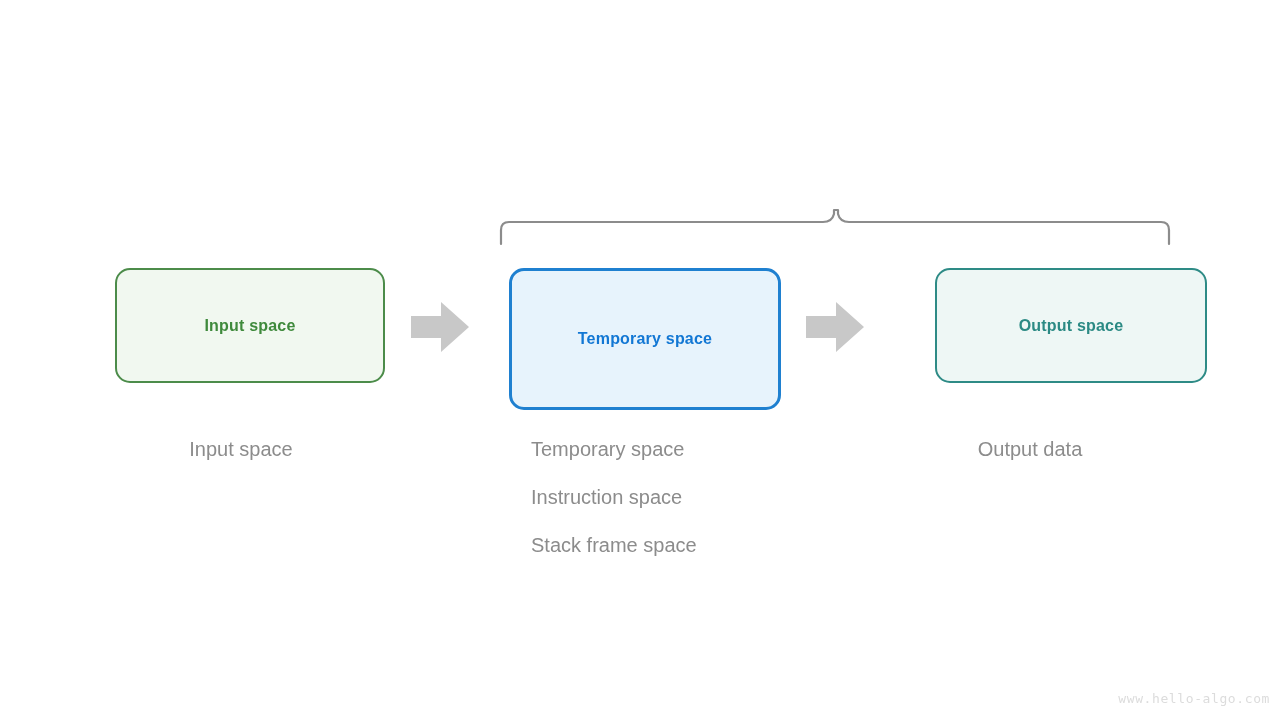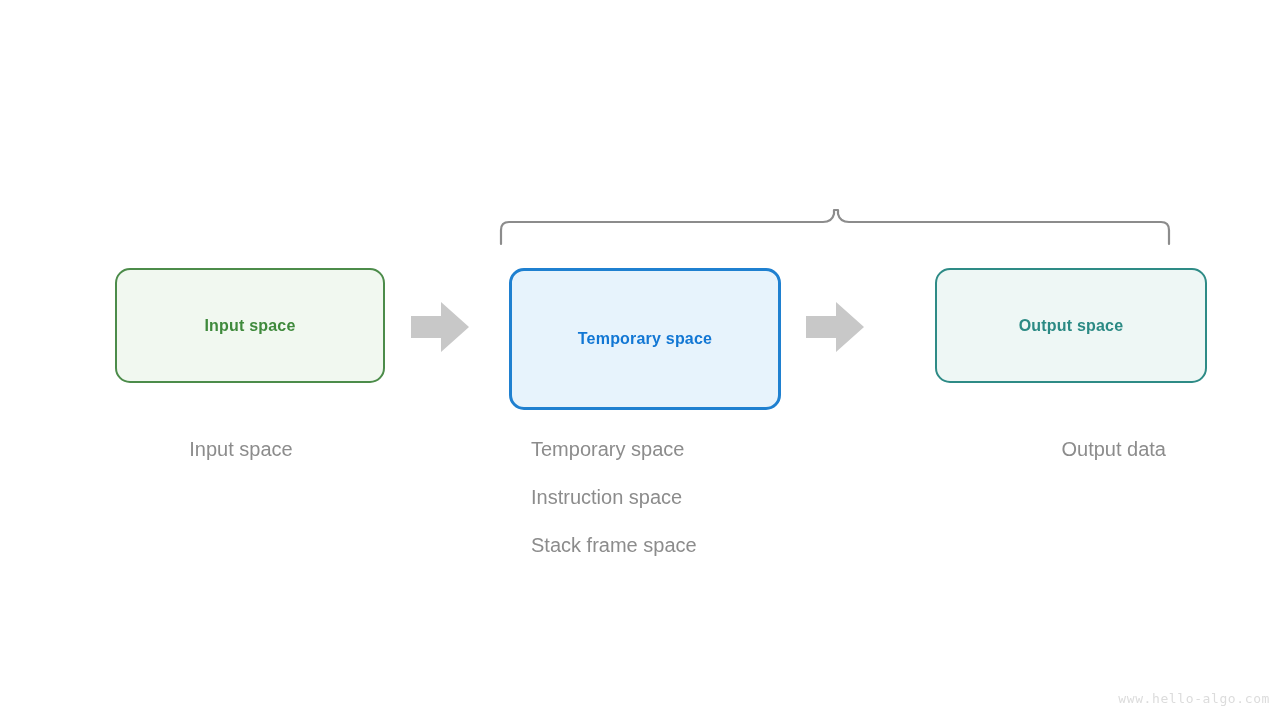--- a/index.html
+++ b/index.html
@@ -108,21 +108,21 @@
   }
   .caption.col-temp {
     left: 531px;
     top: 425px;
     text-align: left;
   }
   .caption.col-output {
     left: 894px;
     top: 425px;
     width: 272px;
-    text-align: right;
+    text-align: center;
   }
   .caption .line { display: block; }
 
   
   .watermark {
     position: absolute;
     right: 10px;
     bottom: 14px;
     font-family: "DejaVu Sans Mono", monospace;
     font-size: 13px;

